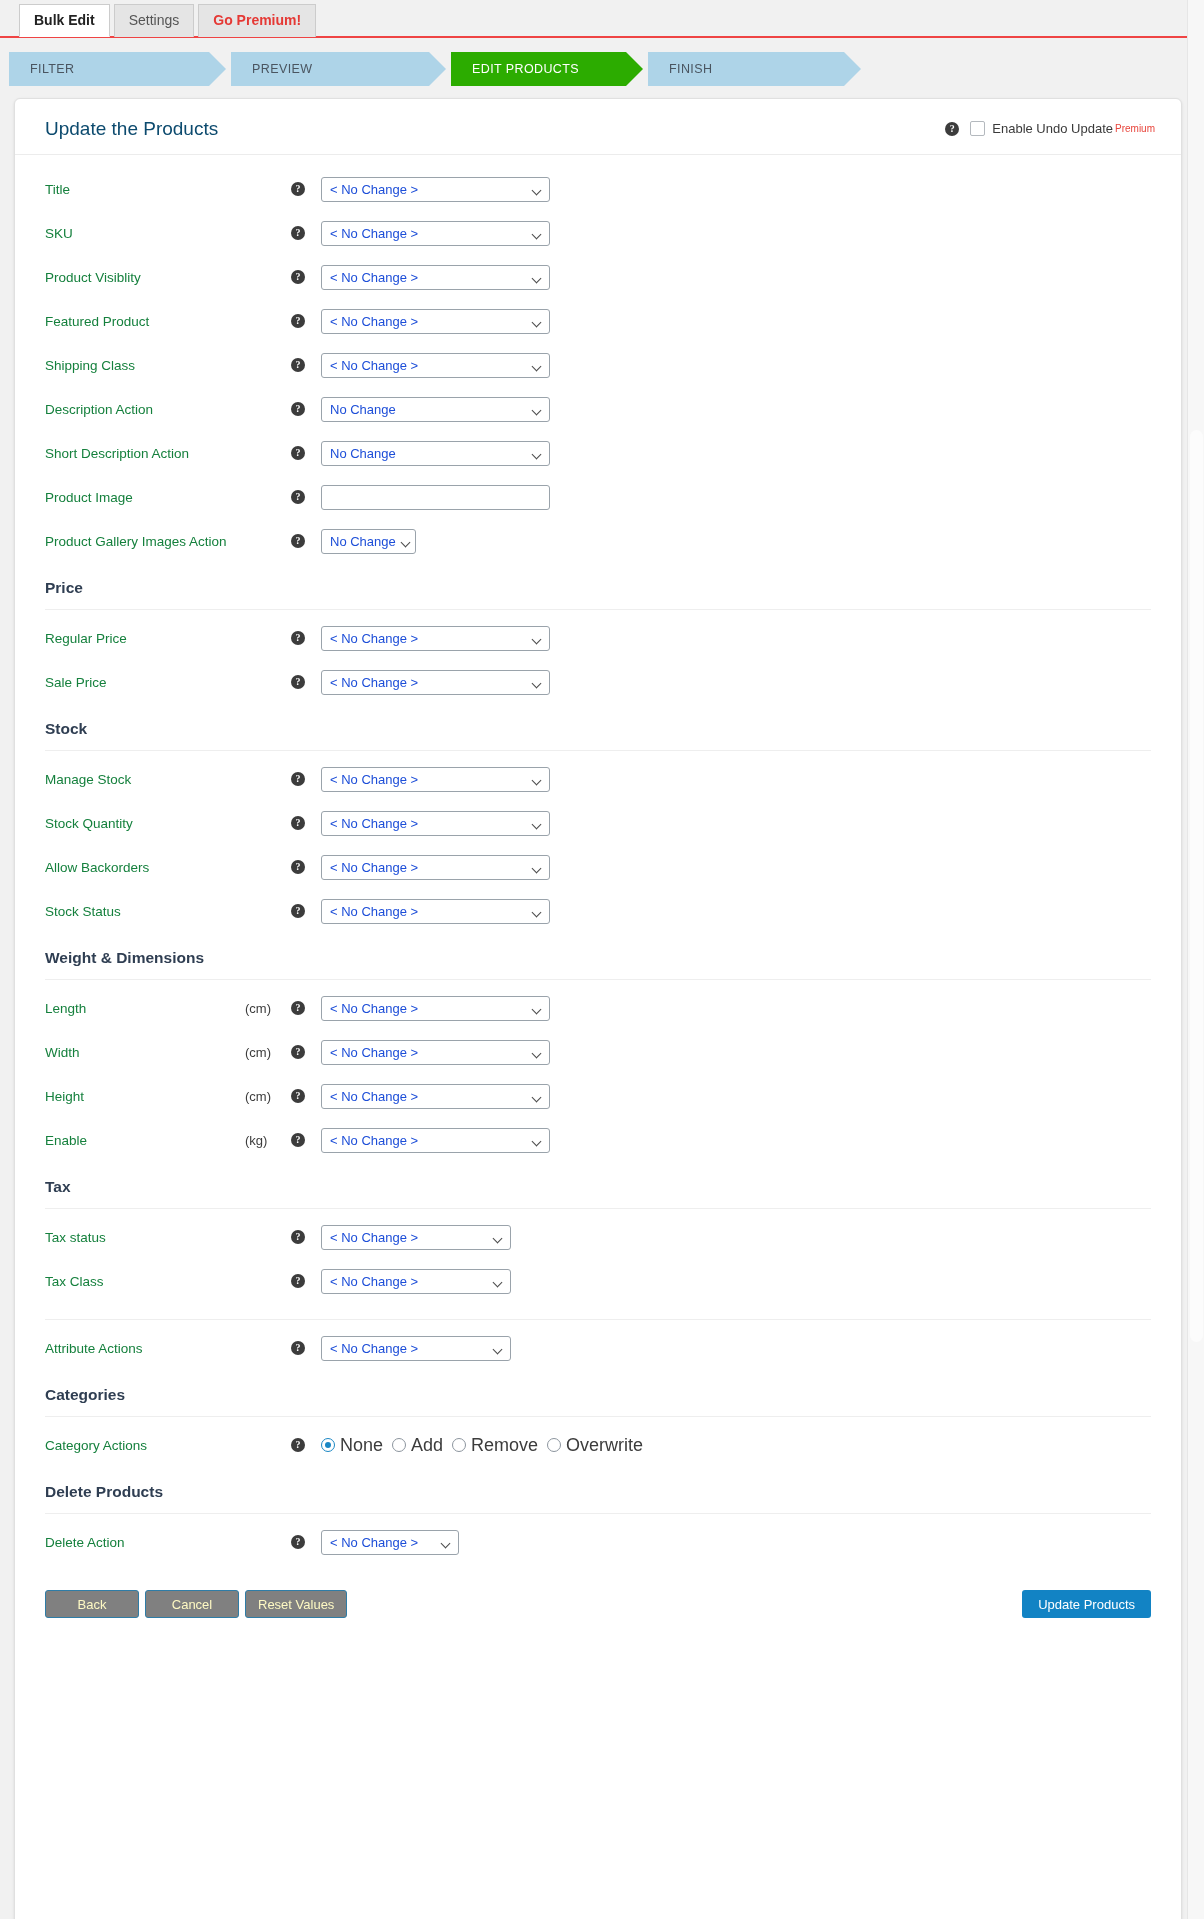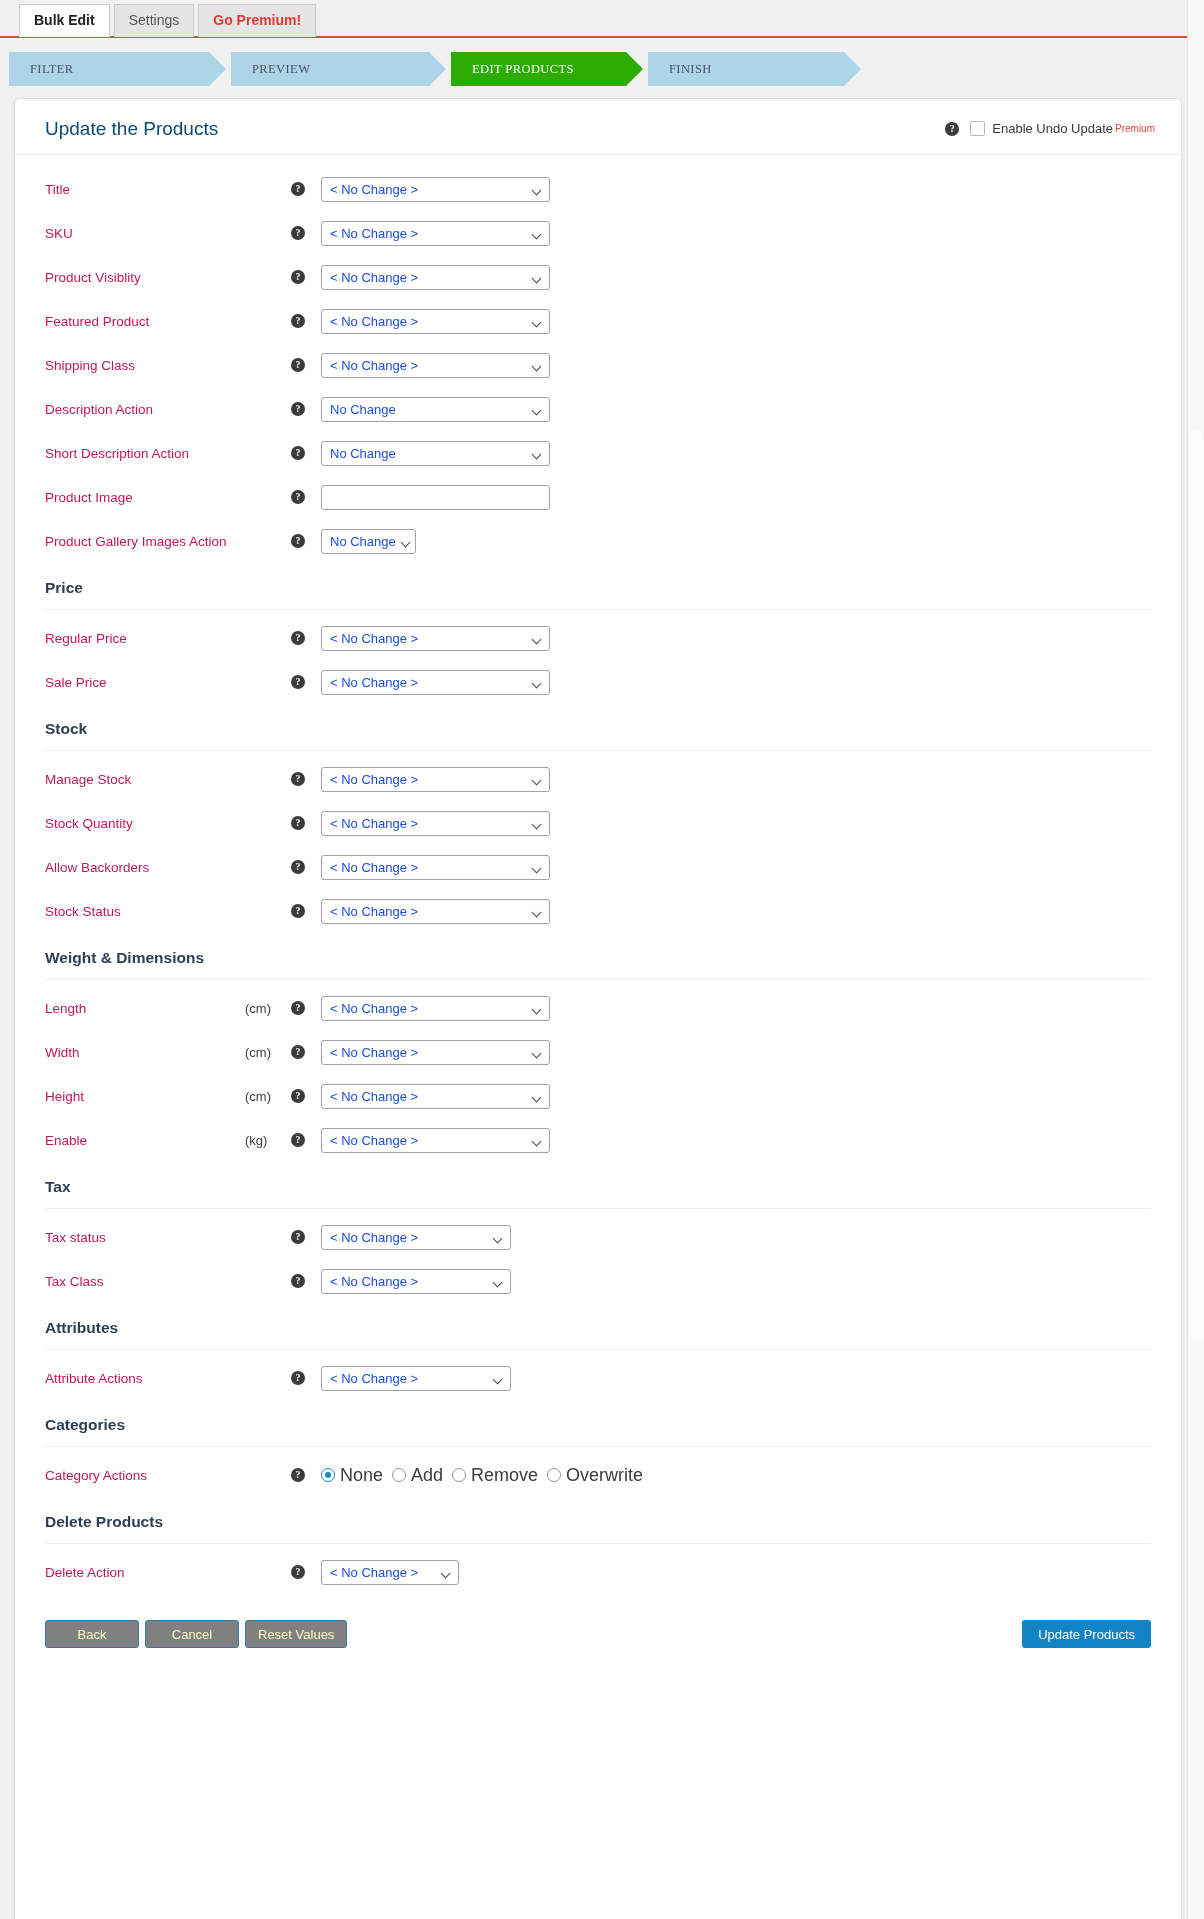--- a/index.html
+++ b/index.html
@@ -46,21 +46,20 @@
     color: #e53935;
     font-weight: bold;
   }
 
   
   .steps {
     padding: 14px 0 0 9px;
     height: 52px;
     display: flex;
     align-items: flex-start;
-    font-family: Liberation Serif, serif;
   }
   .step {
     position: relative;
     height: 34px;
     line-height: 34px;
     background: #aed4e8;
     color: #4a5560;
     font-size: 12.5px;
     letter-spacing: 0.4px;
     padding-left: 21px;
@@ -154,21 +153,21 @@
   
   .body { padding: 12px 30px 0 30px; }
   .row {
     display: flex;
     align-items: center;
     height: 44px;
   }
   .row .label {
     width: 200px;
     font-size: 13.5px;
-    color: #be185d;
+    color: #15803d;
     flex: 0 0 auto;
   }
   .row .unit {
     width: 46px;
     text-align: left;
     font-size: 13px;
     color: #3c3c3c;
     flex: 0 0 auto;
     padding-right: 10px;
   }
@@ -530,21 +529,20 @@
         <div class="row">
           <div class="label">Tax Class</div>
           <div class="unit empty"></div>
           <div class="help-cell">
             <span class="helpicon">?</span>
           </div>
           <div class="sel w-mid">&lt; No Change &gt;</div>
         </div>
       </div>
       <div class="section">
-        <h3>Attributes</h3>
         <div class="divider"></div>
         <div class="row">
           <div class="label">Attribute Actions</div>
           <div class="unit empty"></div>
           <div class="help-cell">
             <span class="helpicon">?</span>
           </div>
           <div class="sel w-mid">&lt; No Change &gt;</div>
         </div>
       </div>

